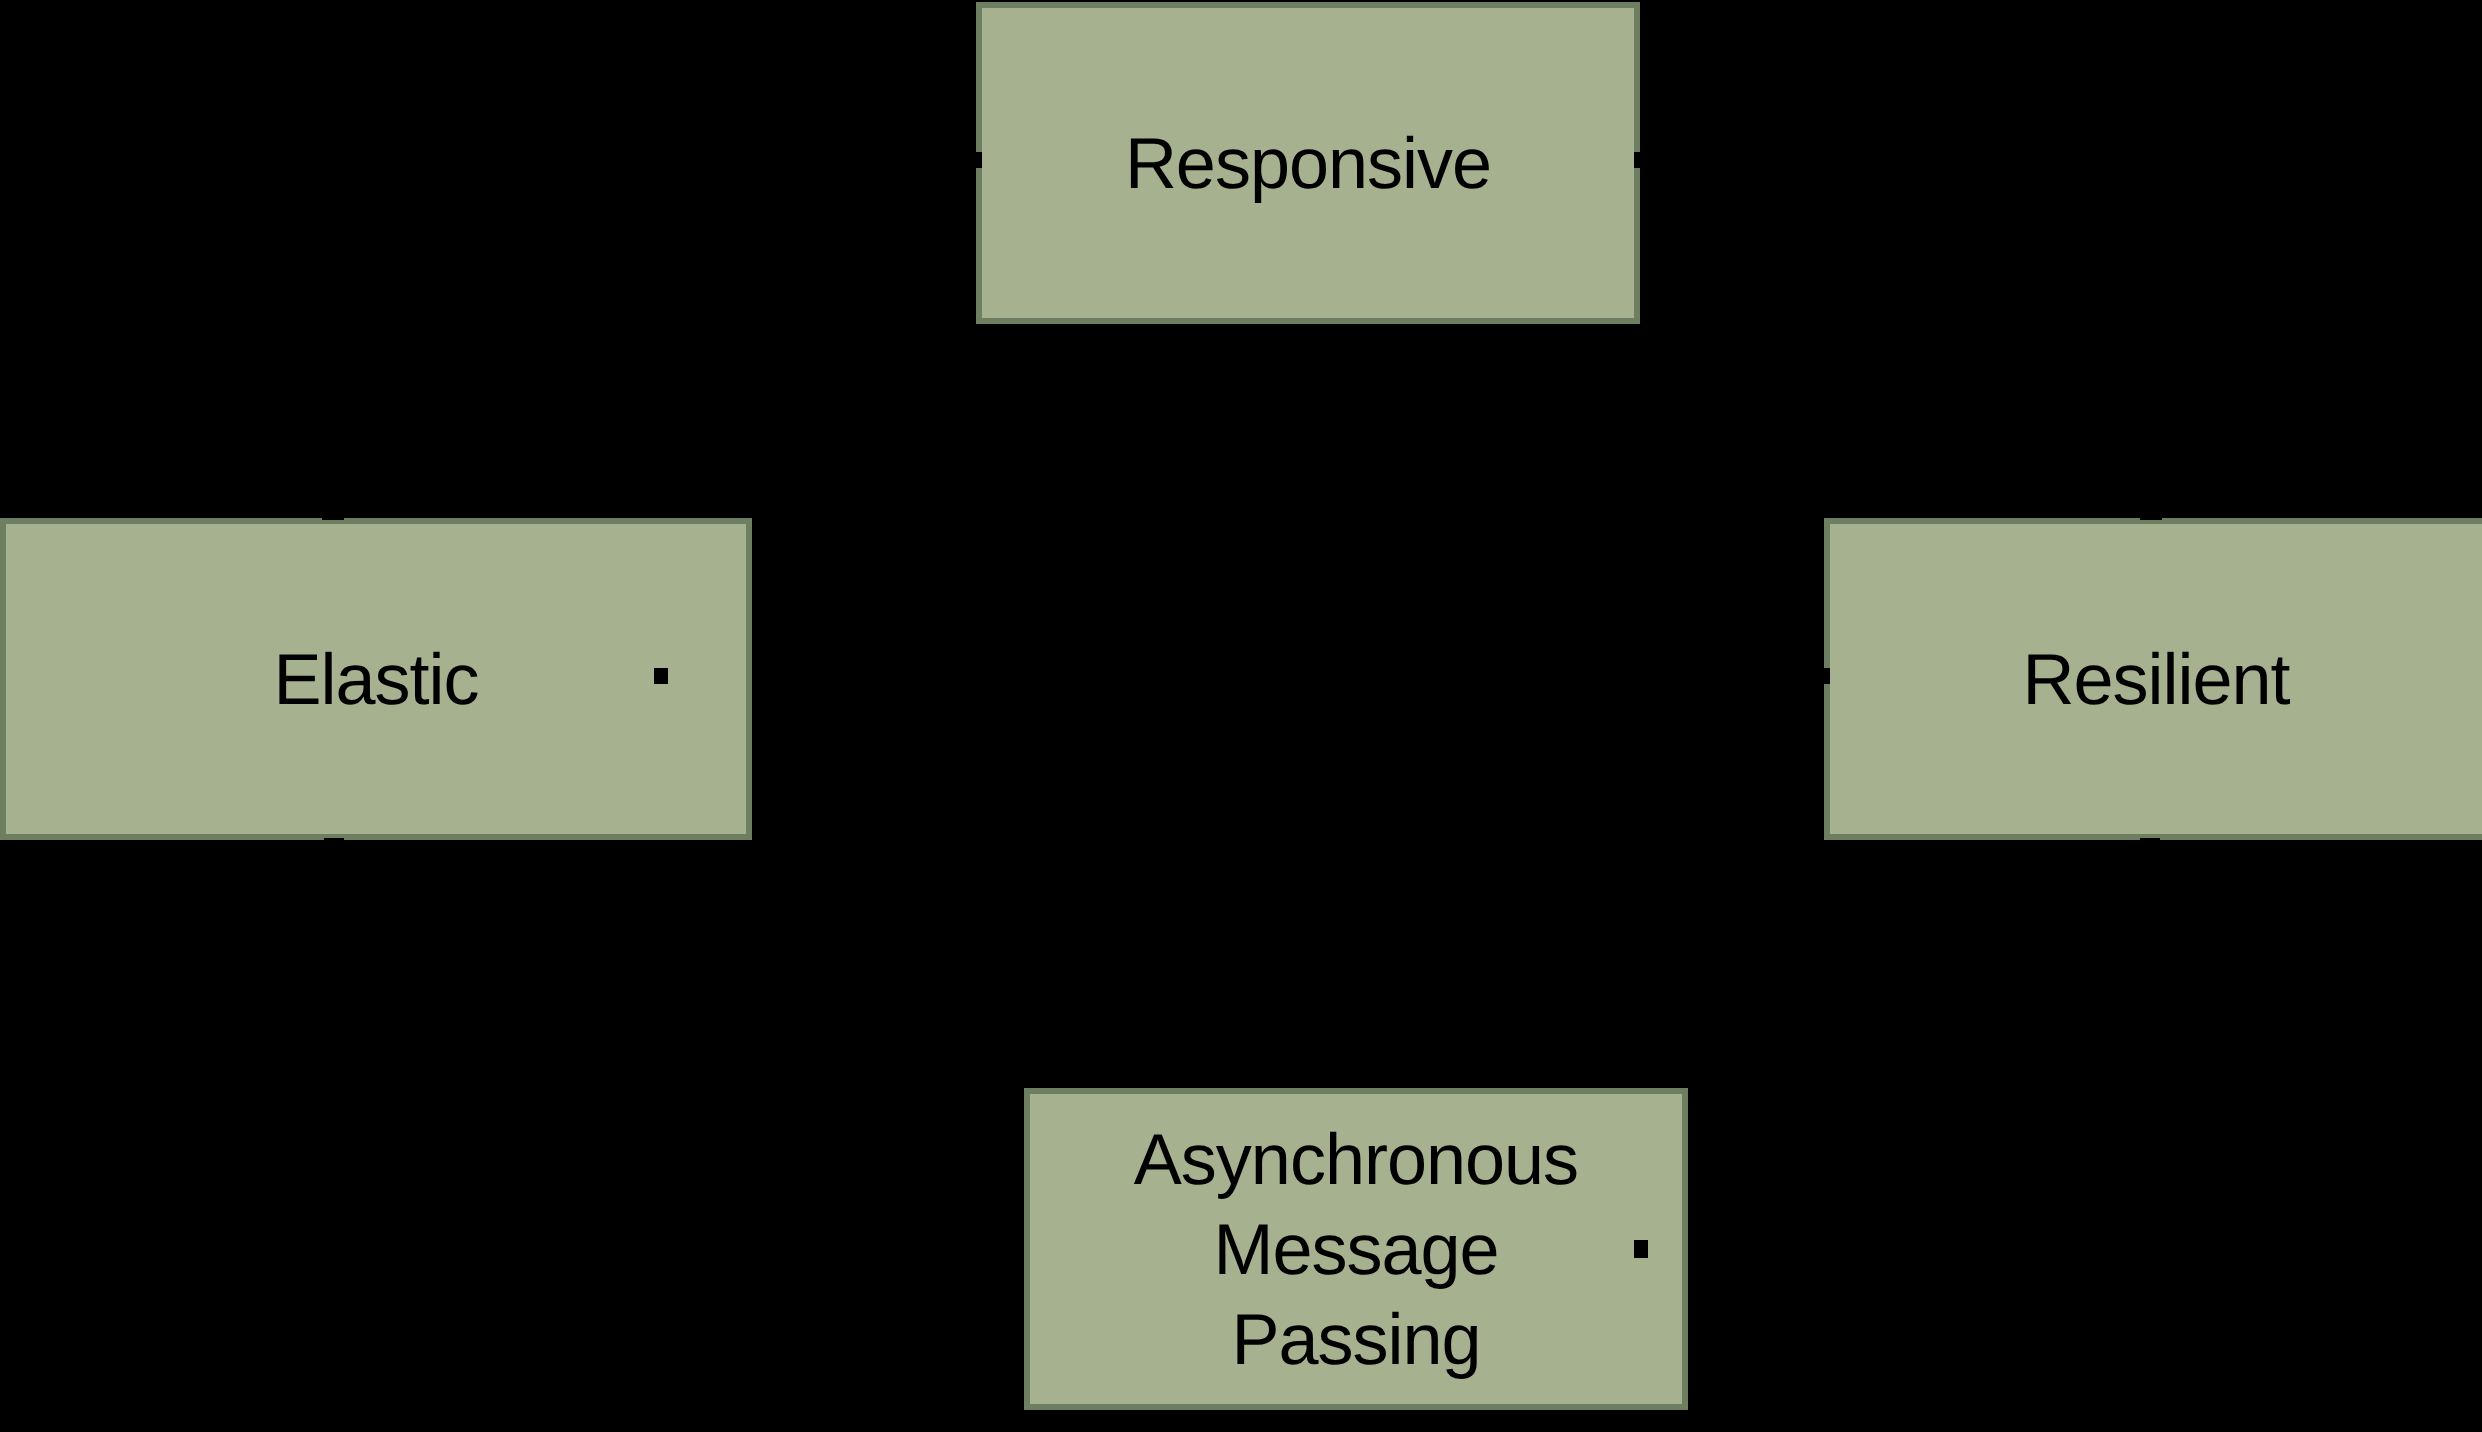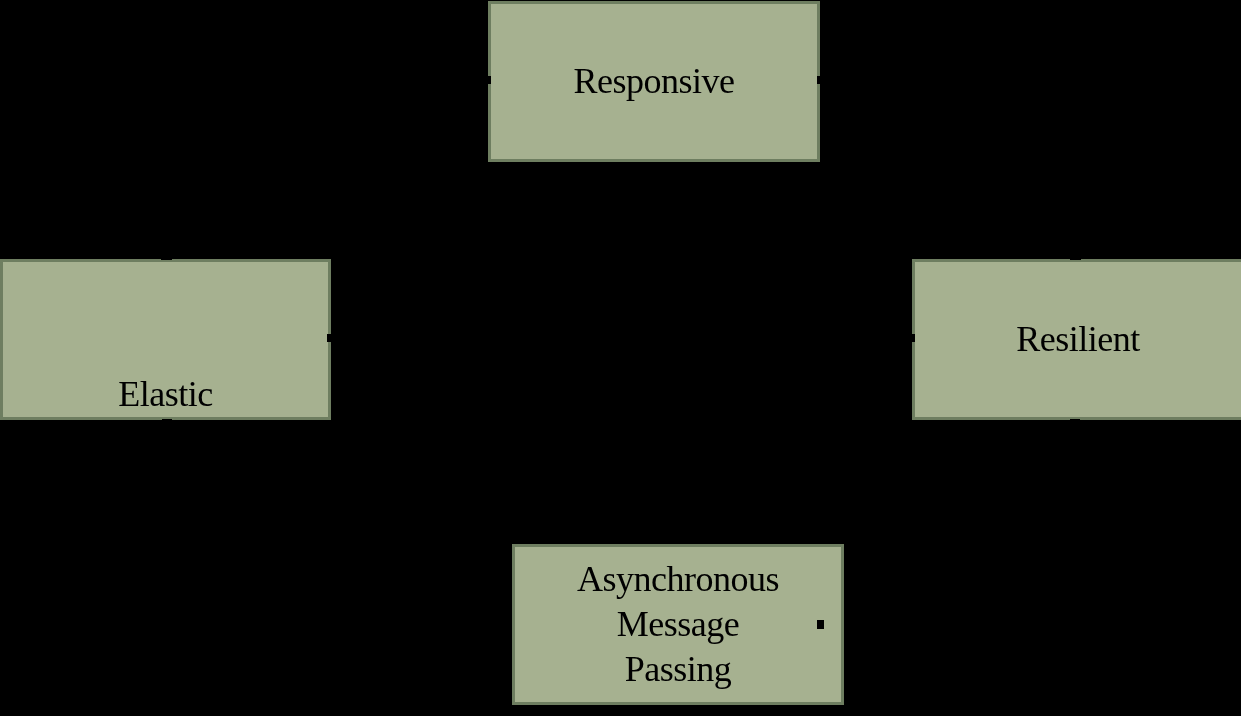--- a/index.html
+++ b/index.html
@@ -10,41 +10,40 @@
     width: 1241px;
     height: 716px;
     background: #000000;
     position: relative;
     overflow: hidden;
     font-family: "Liberation Sans", sans-serif;
   }
   .canvas {
     position: absolute;
     inset: 0;
-    font-family: Liberation Serif, serif;
   }
   .node {
     position: absolute;
     box-sizing: border-box;
     background: #a6b190;
     border: 3px solid #6e7e60;
     display: flex;
     align-items: center;
     justify-content: center;
     text-align: center;
   }
   .node-label {
     color: #000000;
     font-size: 36px;
     letter-spacing: -0.5px;
     line-height: 45px;
     white-space: pre-line;
   }
   #node-responsive      { left: 488px; top: 1px;   width: 332px; height: 161px; }
-  #node-elastic         { left: 0px;   top: 259px; width: 331px; height: 161px; align-items: flex-end; }
+  #node-elastic         { left: 0px;   top: 259px; width: 376px; height: 161px; }
   #node-resilient       { left: 912px; top: 259px; width: 332px; height: 161px; }
   #node-message-passing { left: 512px; top: 544px; width: 332px; height: 161px; }
 
   
   .stub {
     position: absolute;
     background: #000000;
   }
   #stub-responsive-left   { left: 484px;  top: 76px;  width: 7px;  height: 8px; }
   #stub-responsive-right  { left: 817px;  top: 76px;  width: 7px;  height: 8px; }

